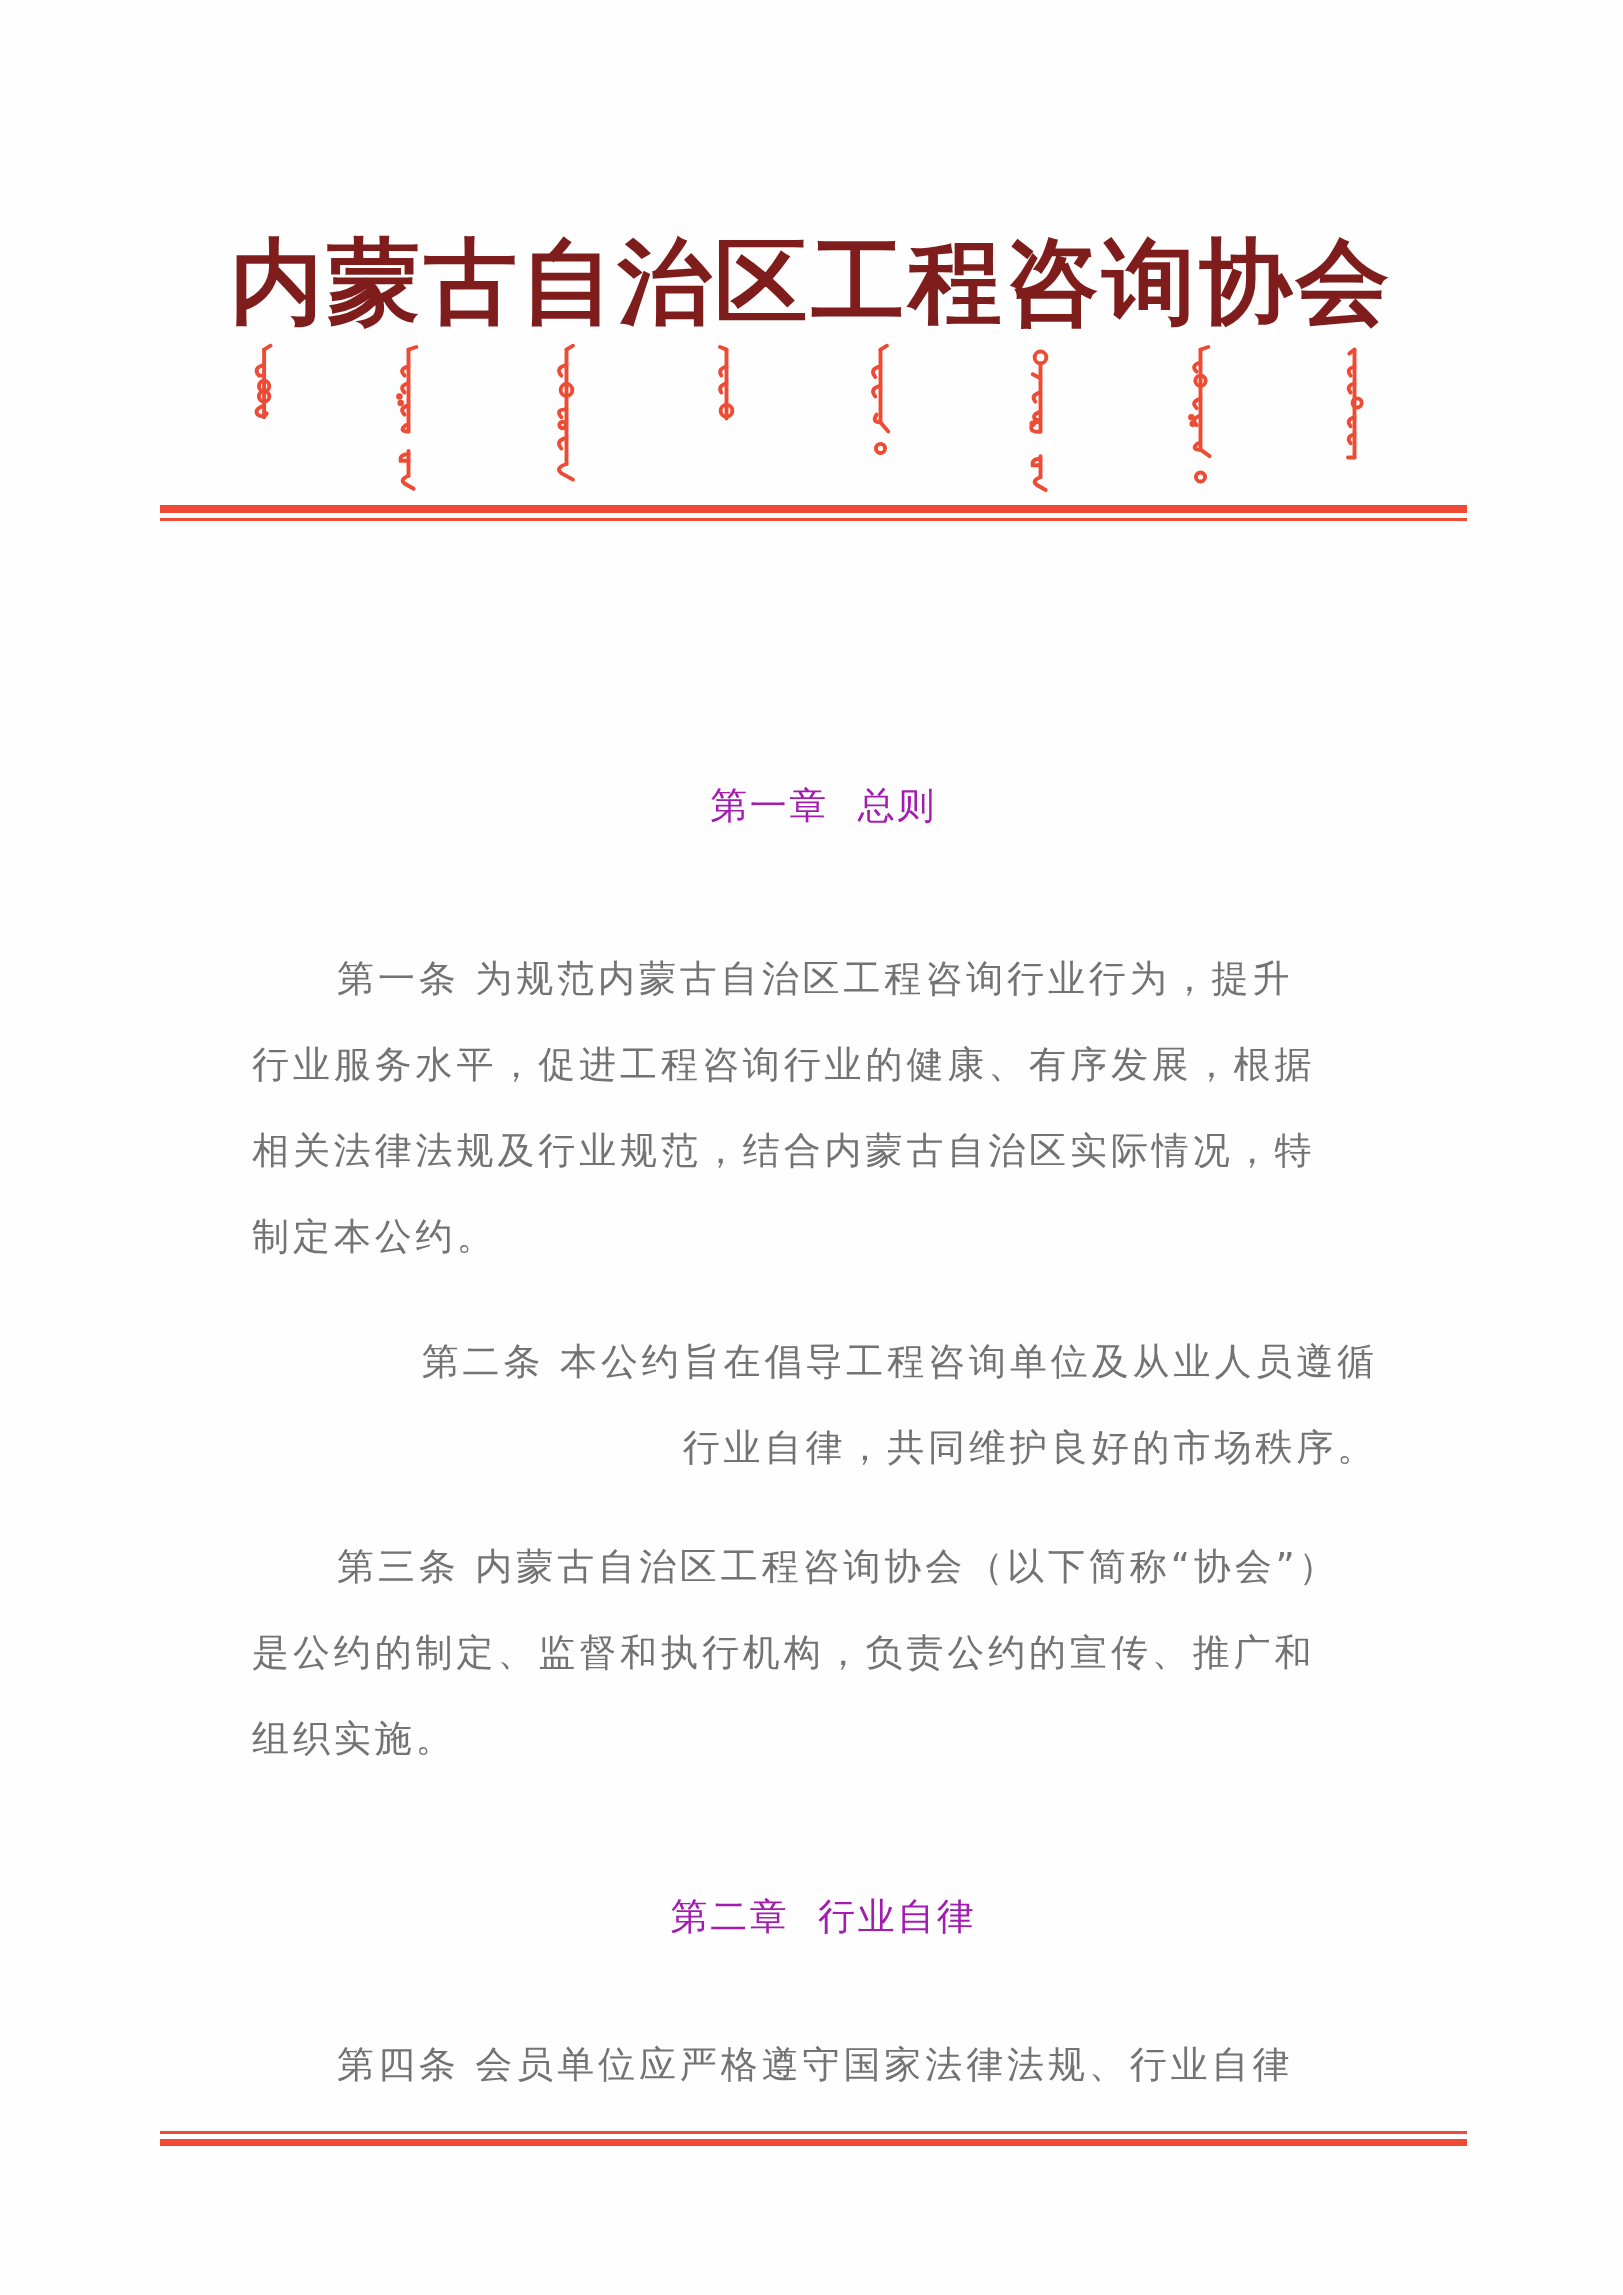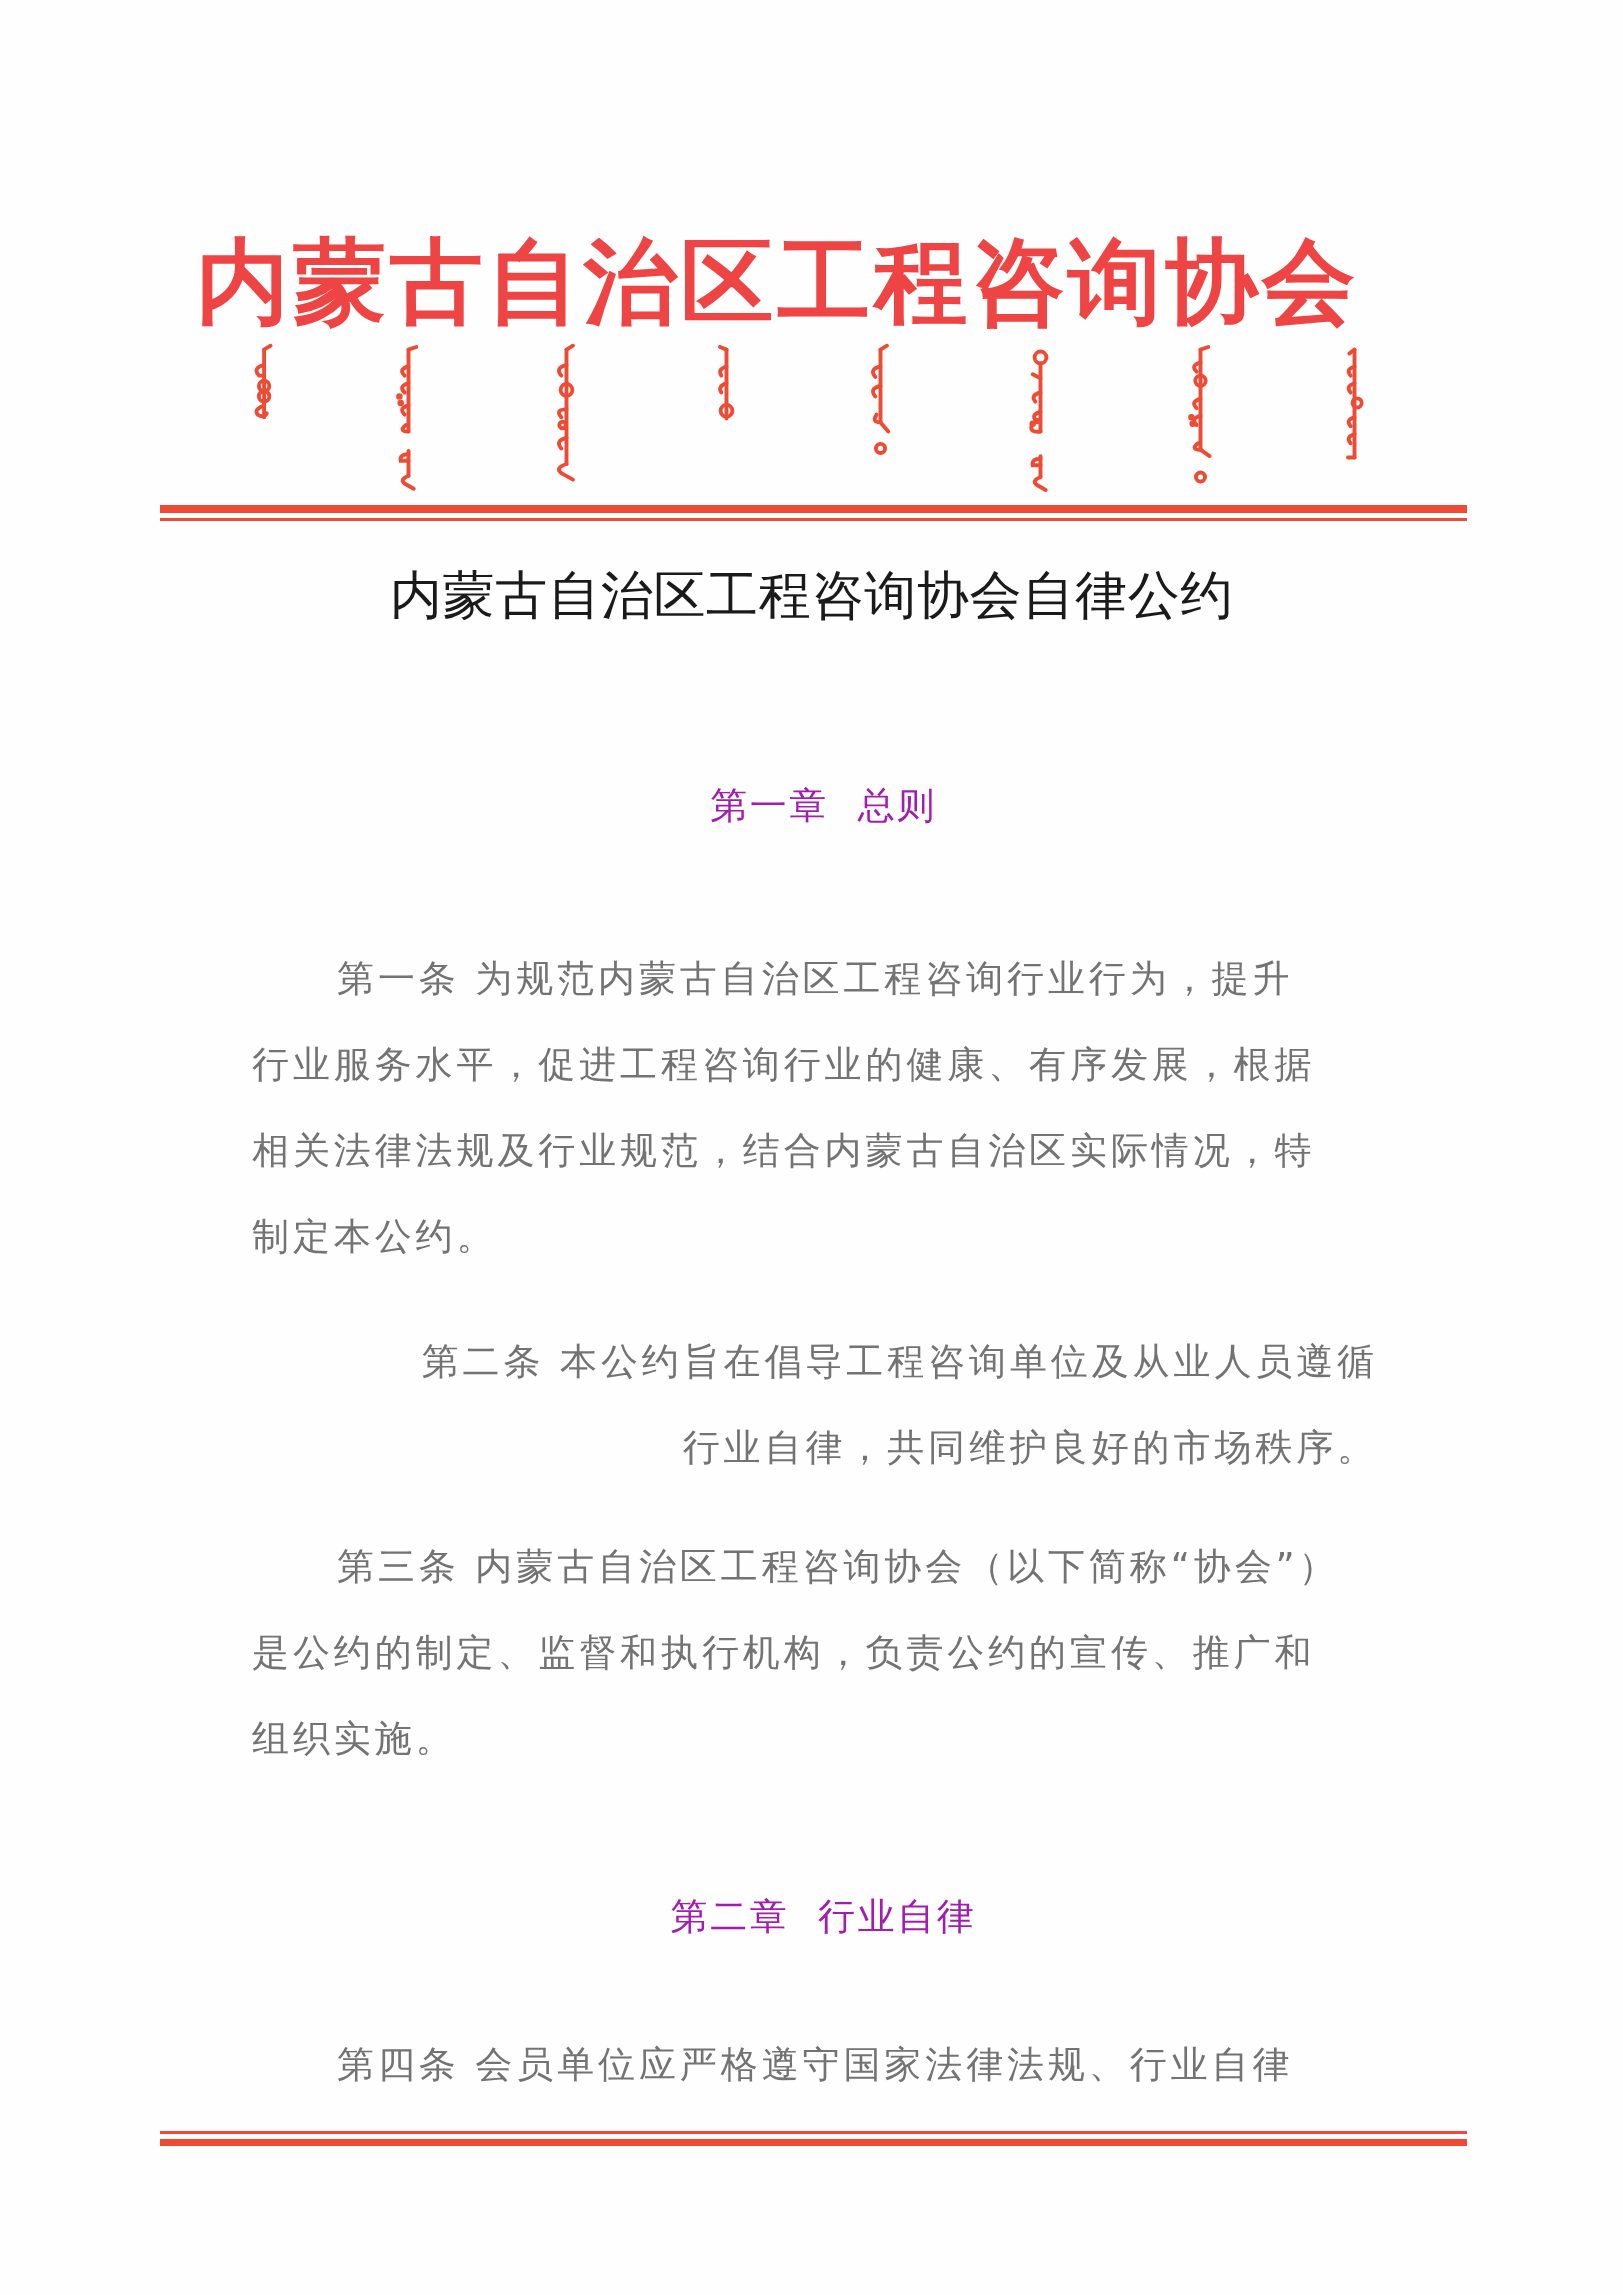--- a/index.html
+++ b/index.html
@@ -1,21 +1,21 @@
 <!DOCTYPE html>
 <html style="font-size:10.5px"><head>
 <meta charset="utf-8">
 <style>
   html, body { margin: 0; padding: 0; background: #ffffff; }
   body { width: 1623px; height: 2295px; position: relative; overflow: hidden; }
   .page { position: absolute; left: 0; top: 0; width: 1623px; height: 2295px; background: #fefefe; }
 
   .org-title {
     position: absolute; left: 196px; top: 229px; width: 1231px;
-    text-align: left; color: #ef4444;
+    text-align: center; color: #7f1d1d;
     font-family: "DejaVu Serif", "Liberation Serif", serif;
     font-size: 93px; letter-spacing: 3.9px; line-height: 105px; font-weight: bold;
     white-space: nowrap;
   }
 
   .mongol-row { position: absolute; left: 0; top: 340px; width: 1623px; height: 157px; }
   .mongol-col { position: absolute; top: 0; width: 39px; height: 157px; }
   .mongol-col svg { width: 39px; height: 157px; overflow: visible; }
 
   .rule { position: absolute; left: 160px; width: 1307px; background: #ef4a35; }
@@ -182,21 +182,20 @@
             <path d="M30 144 q-14 4 -6 14"></path>
             <path d="M30 180 l-10 0"></path>
       </g>
         </svg>
     </div>
   </div>
 
   <div class="rule top-thick"></div>
   <div class="rule top-thin"></div>
 
-  <div class="doc-title">内蒙古自治区工程咨询协会自律公约</div>
 
   <div class="chapter c1">第一章  总则</div>
 
   <div class="para p1">
     <div class="line indent">第一条 为规范内蒙古自治区工程咨询行业行为，提升</div>
     <div class="line">行业服务水平，促进工程咨询行业的健康、有序发展，根据</div>
     <div class="line">相关法律法规及行业规范，结合内蒙古自治区实际情况，特</div>
     <div class="line">制定本公约。</div>
   </div>
 

